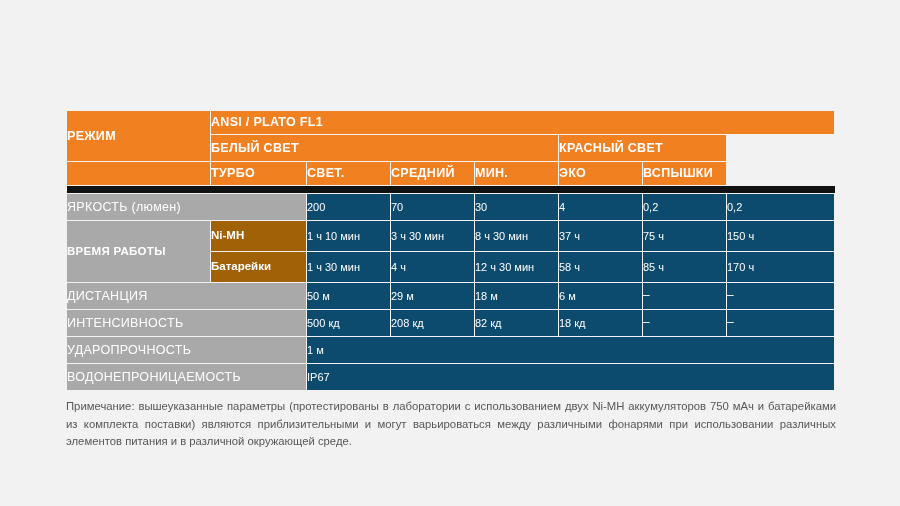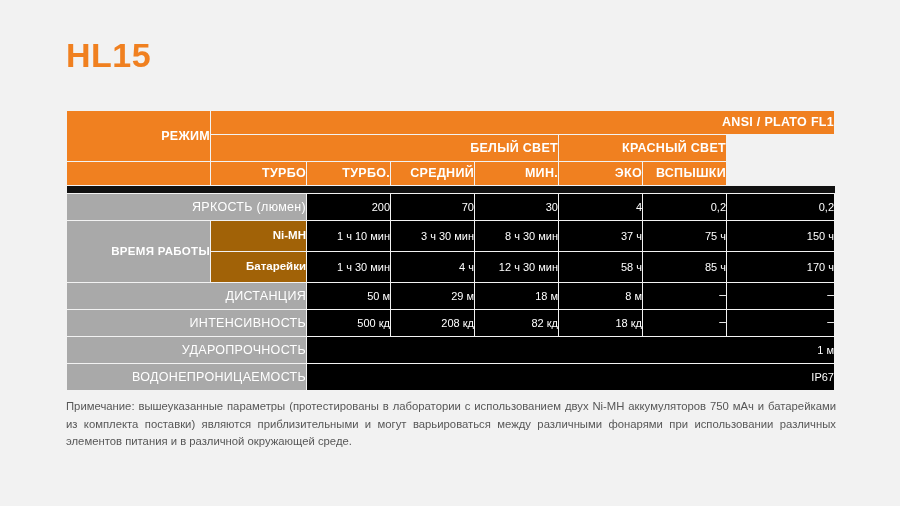--- a/index.html
+++ b/index.html
@@ -35,21 +35,21 @@
     top: 110px;
     width: 768px;
     border-collapse: collapse;
     table-layout: fixed;
     font-size: 11.5px;
   }
   .spec-table td {
     padding: 0;
     margin: 0;
     border: 1px solid #f2f2f2;
-    text-align: right;
+    text-align: left;
     vertical-align: middle;
     line-height: 1.15;
   }
   .hdr-orange {
     background: #f08020;
     color: #ffffff;
     font-weight: bold;
     font-size: 12.5px;
     letter-spacing: 0.3px;
     height: 23px;
@@ -76,21 +76,21 @@
     font-weight: bold;
   }
   .sublabel {
     background: #a16207;
     color: #ffffff;
     font-weight: bold;
     font-size: 11.5px;
     height: 28px;
   }
   .val {
-    background: #000000;
+    background: #0c4a6e;
     color: #ffffff;
     font-size: 11px;
     height: 26px;
   }
   .val.tall {
     height: 30px;
   }
   .val.dash {
     font-size: 12px;
   }
@@ -103,21 +103,20 @@
     line-height: 1.55;
     color: #575757;
     text-align: justify;
   }
 </style>
 </head>
 <body>
 
 <div class="page">
 
-  <div class="title">HL15</div>
 
   <table class="spec-table">
     <colgroup>
       <col style="width:144px">
       <col style="width:96px">
       <col style="width:84px">
       <col style="width:84px">
       <col style="width:84px">
       <col style="width:84px">
       <col style="width:84px">
@@ -130,21 +129,21 @@
         </td>
         <td class="hdr-orange" colspan="7">ANSI / PLATO FL1</td>
       </tr>
       <tr>
         <td class="hdr-orange tall" colspan="4">БЕЛЫЙ СВЕТ</td>
         <td class="hdr-orange tall" colspan="2">КРАСНЫЙ СВЕТ</td>
       </tr>
       <tr>
         <td class="hdr-orange"></td>
         <td class="hdr-orange">ТУРБО</td>
-        <td class="hdr-orange">ТУРБО.</td>
+        <td class="hdr-orange">СВЕТ.</td>
         <td class="hdr-orange">СРЕДНИЙ</td>
         <td class="hdr-orange">МИН.</td>
         <td class="hdr-orange">ЭКО</td>
         <td class="hdr-orange">ВСПЫШКИ</td>
       </tr>
       <tr class="divider-row">
         <td colspan="8"></td>
       </tr>
 
       <tr>
@@ -178,21 +177,21 @@
         <td class="val tall">58 ч</td>
         <td class="val tall">85 ч</td>
         <td class="val tall">170 ч</td>
       </tr>
 
       <tr>
         <td class="rowlabel" colspan="2">ДИСТАНЦИЯ</td>
         <td class="val">50 м</td>
         <td class="val">29 м</td>
         <td class="val">18 м</td>
-        <td class="val">8 м</td>
+        <td class="val">6 м</td>
         <td class="val dash">–</td>
         <td class="val dash">–</td>
       </tr>
 
       <tr>
         <td class="rowlabel" colspan="2">ИНТЕНСИВНОСТЬ</td>
         <td class="val">500 кд</td>
         <td class="val">208 кд</td>
         <td class="val">82 кд</td>
         <td class="val">18  кд</td>

